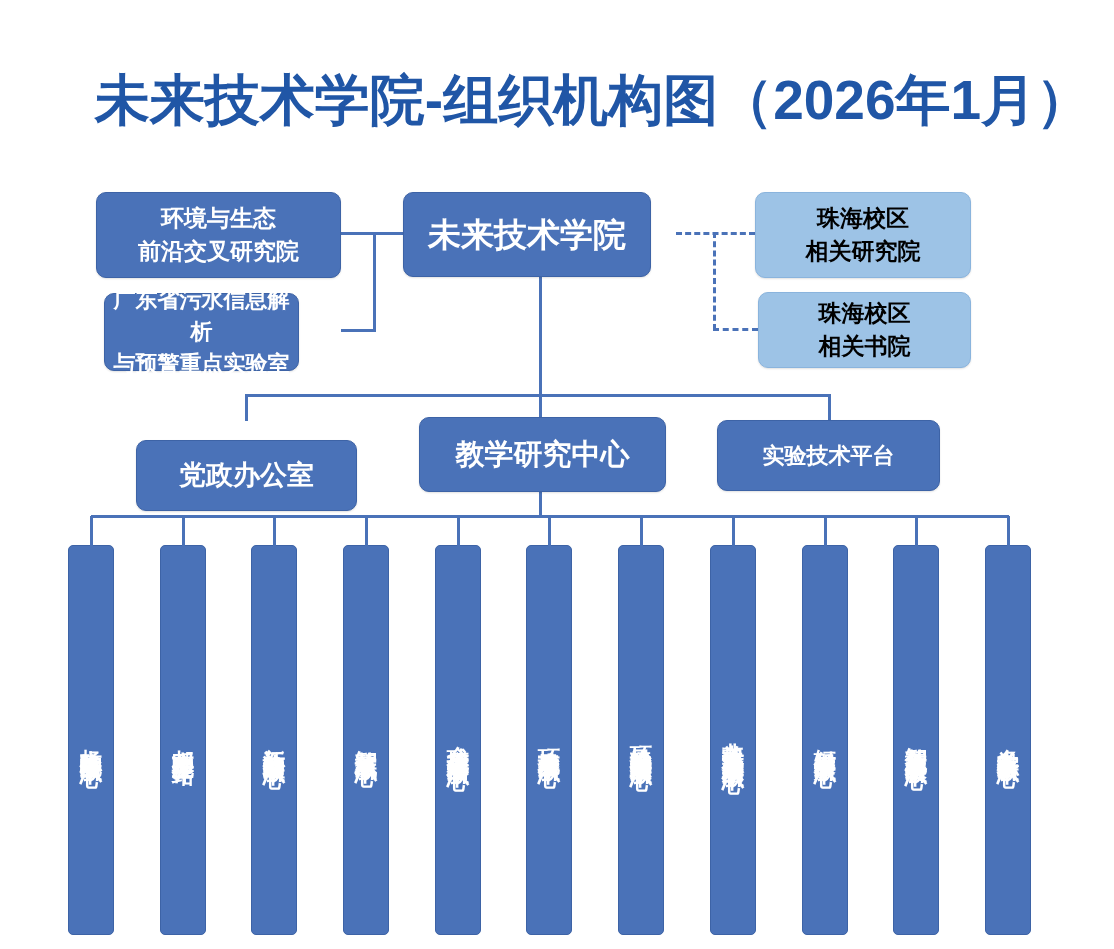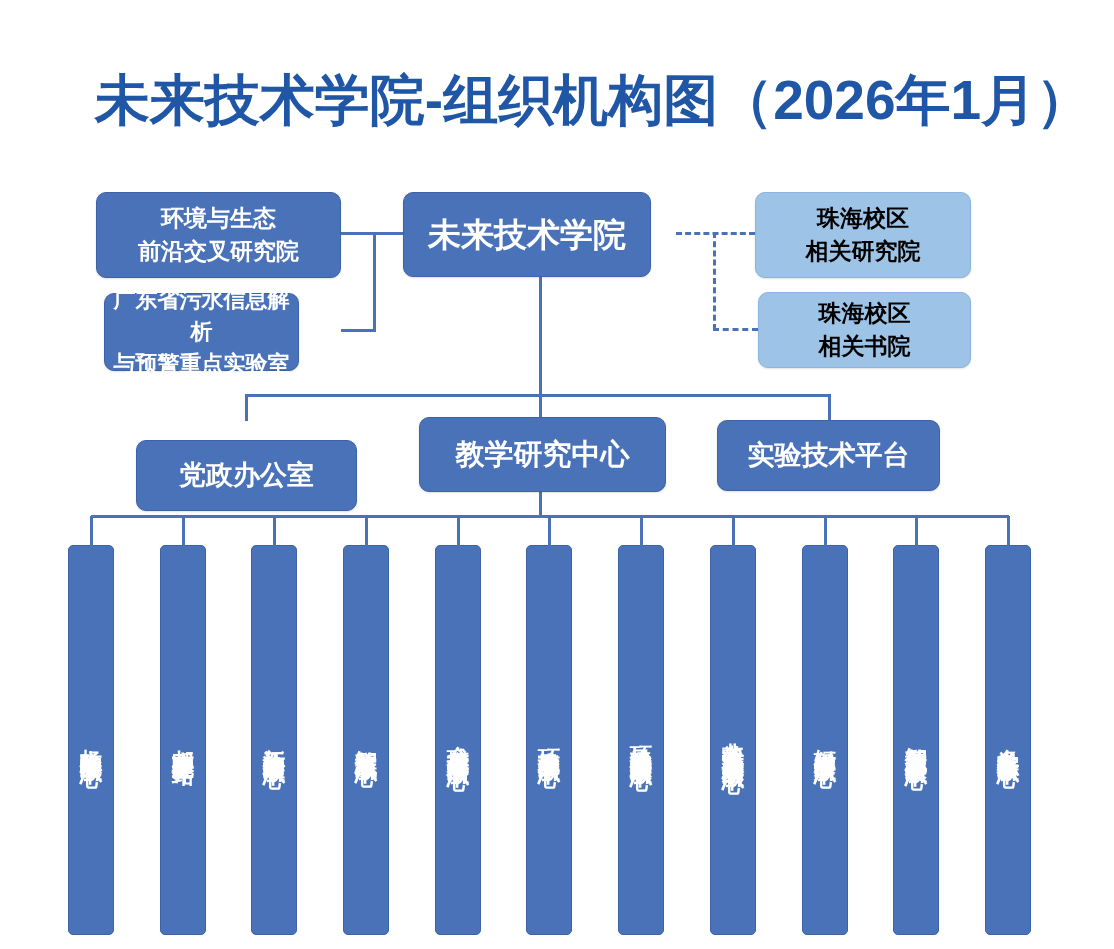--- a/index.html
+++ b/index.html
@@ -48,21 +48,21 @@
     color:#000000;
     border-color:#8ab4dd;
   }
   .root-box{left:403px;top:192px;width:248px;height:85px;font-size:33px;}
   .left-box-1{left:96px;top:192px;width:245px;height:86px;font-size:23px;}
   .left-box-2{left:104px;top:293px;width:195px;height:78px;font-size:22px;}
   .right-box-1{left:755px;top:192px;width:216px;height:86px;font-size:23px;}
   .right-box-2{left:758px;top:292px;width:213px;height:76px;font-size:23px;}
   .dept-1{left:136px;top:440px;width:221px;height:71px;font-size:27px;}
   .dept-2{left:419px;top:417px;width:247px;height:75px;font-size:29px;font-weight:800;}
-  .dept-3{left:717px;top:420px;width:223px;height:71px;font-size:27px;}
+  .dept-3{left:717px;top:420px;width:223px;height:71px;font-size:22px;}
   
   .vcol{
     position:absolute;top:545px;width:46px;height:390px;
     background:#4a72b8;
     border:1px solid #3d63a6;
     border-radius:5px;
     display:flex;align-items:center;justify-content:center;
     box-sizing:border-box;
   }
   .vcol::before{

